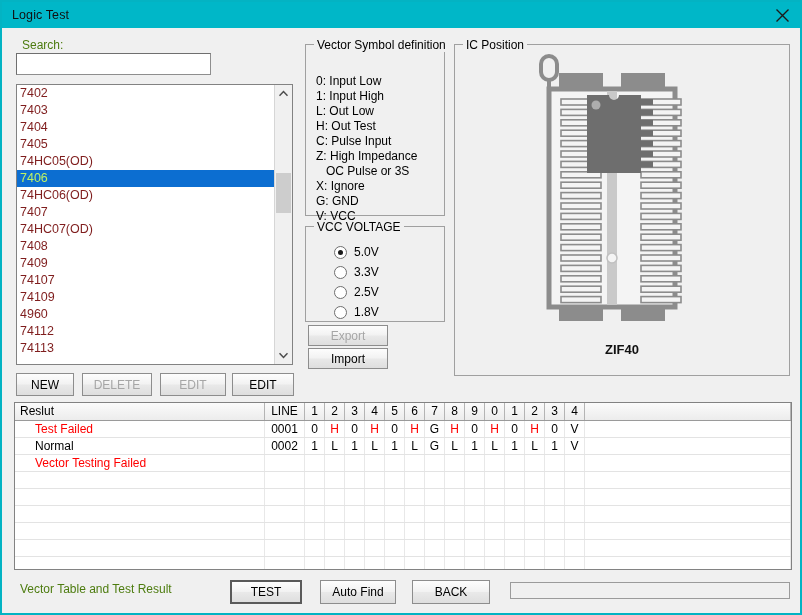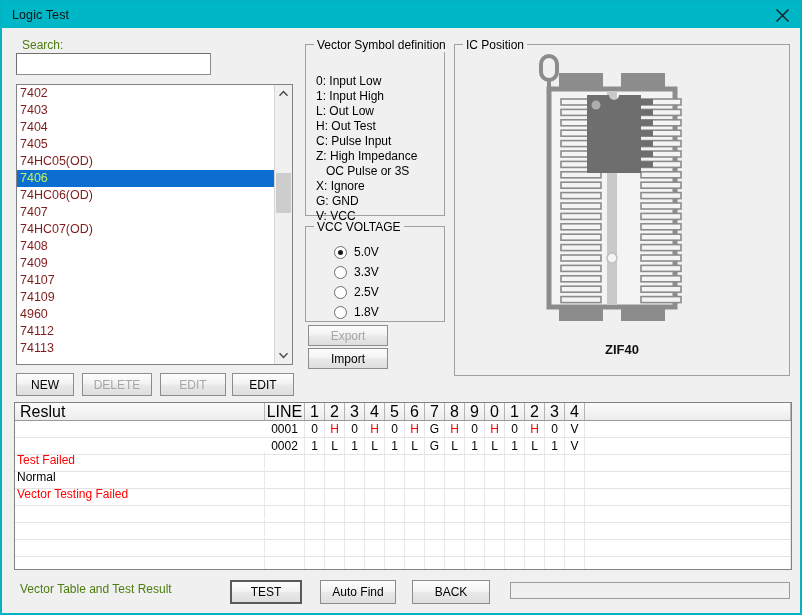--- a/index.html
+++ b/index.html
@@ -190,21 +190,21 @@
     display: flex;
     height: 18px;
     background: #f0f0f0;
     border-bottom: 1px solid #9a9a9a;
     box-sizing: border-box;
   }
   .gh-cell {
     box-sizing: border-box;
     height: 17px;
     line-height: 17px;
-    font-size: 16px;
+    font-size: 12px;
     color: #000;
     border-right: 1px solid #b4b4b4;
     text-align: center;
     overflow: hidden;
     white-space: nowrap;
     background: linear-gradient(to bottom,#fbfbfb,#ececec);
   }
   .gh-cell.left { text-align: left; padding-left: 5px; }
   .grid-row {
     display: flex;
@@ -215,21 +215,21 @@
   .gr-cell {
     box-sizing: border-box;
     height: 16px;
     line-height: 16px;
     font-size: 12px;
     border-right: 1px solid #e8e8e8;
     text-align: center;
     overflow: hidden;
     white-space: nowrap;
   }
-  .gr-cell.left { text-align: left; padding-left: 2px; margin-top: 31px; }
+  .gr-cell.left { text-align: left; padding-left: 20px; }
 
   .progressbar {
     position: absolute;
     box-sizing: border-box;
     background: #f0f0f0;
     border: 1px solid #9b9b9b;
   }
 </style>
 </head>
 <body>

